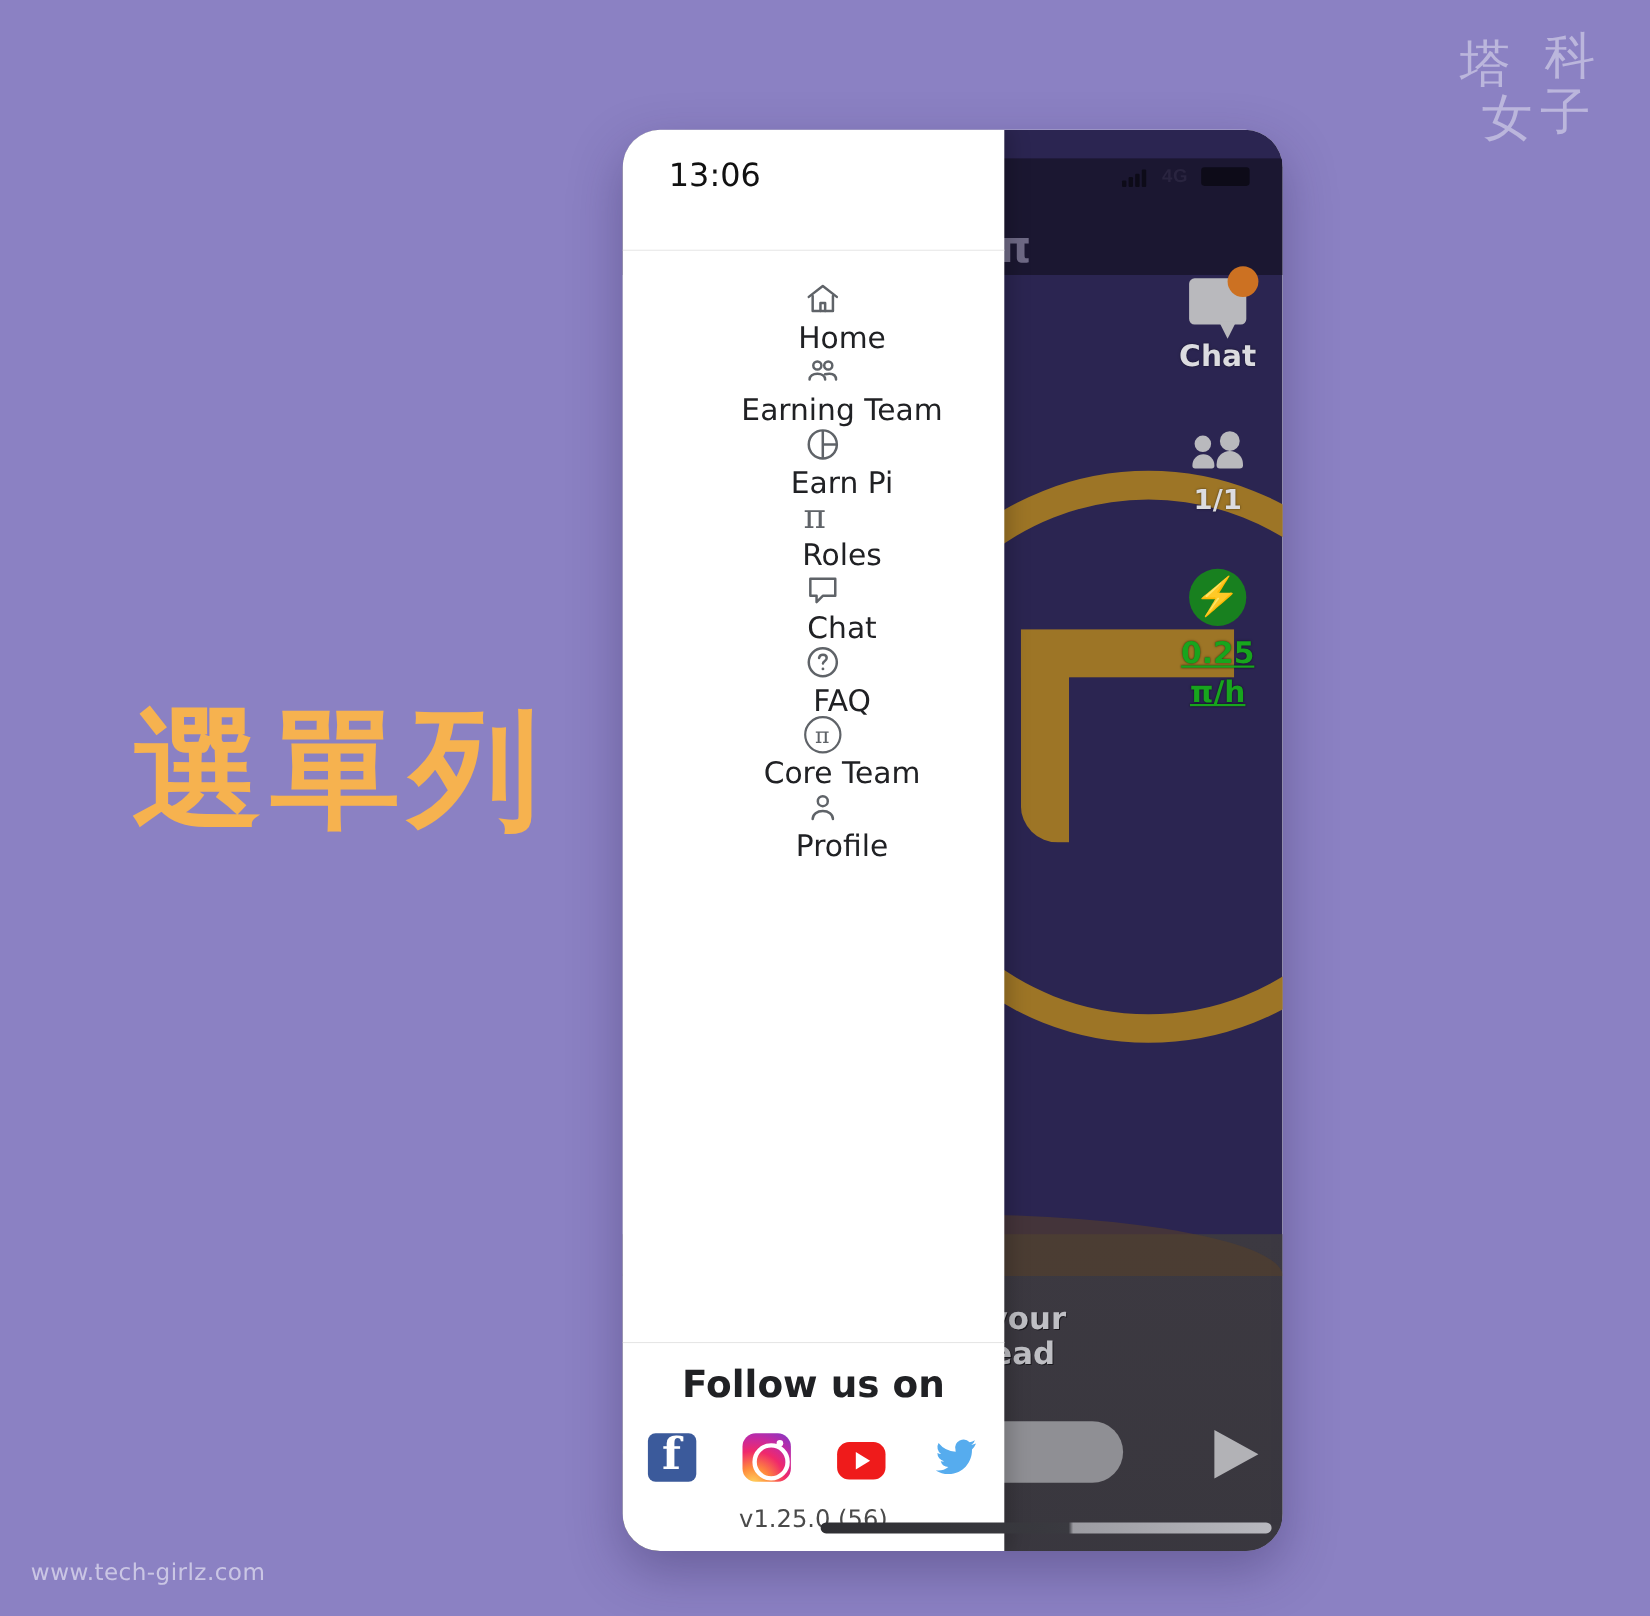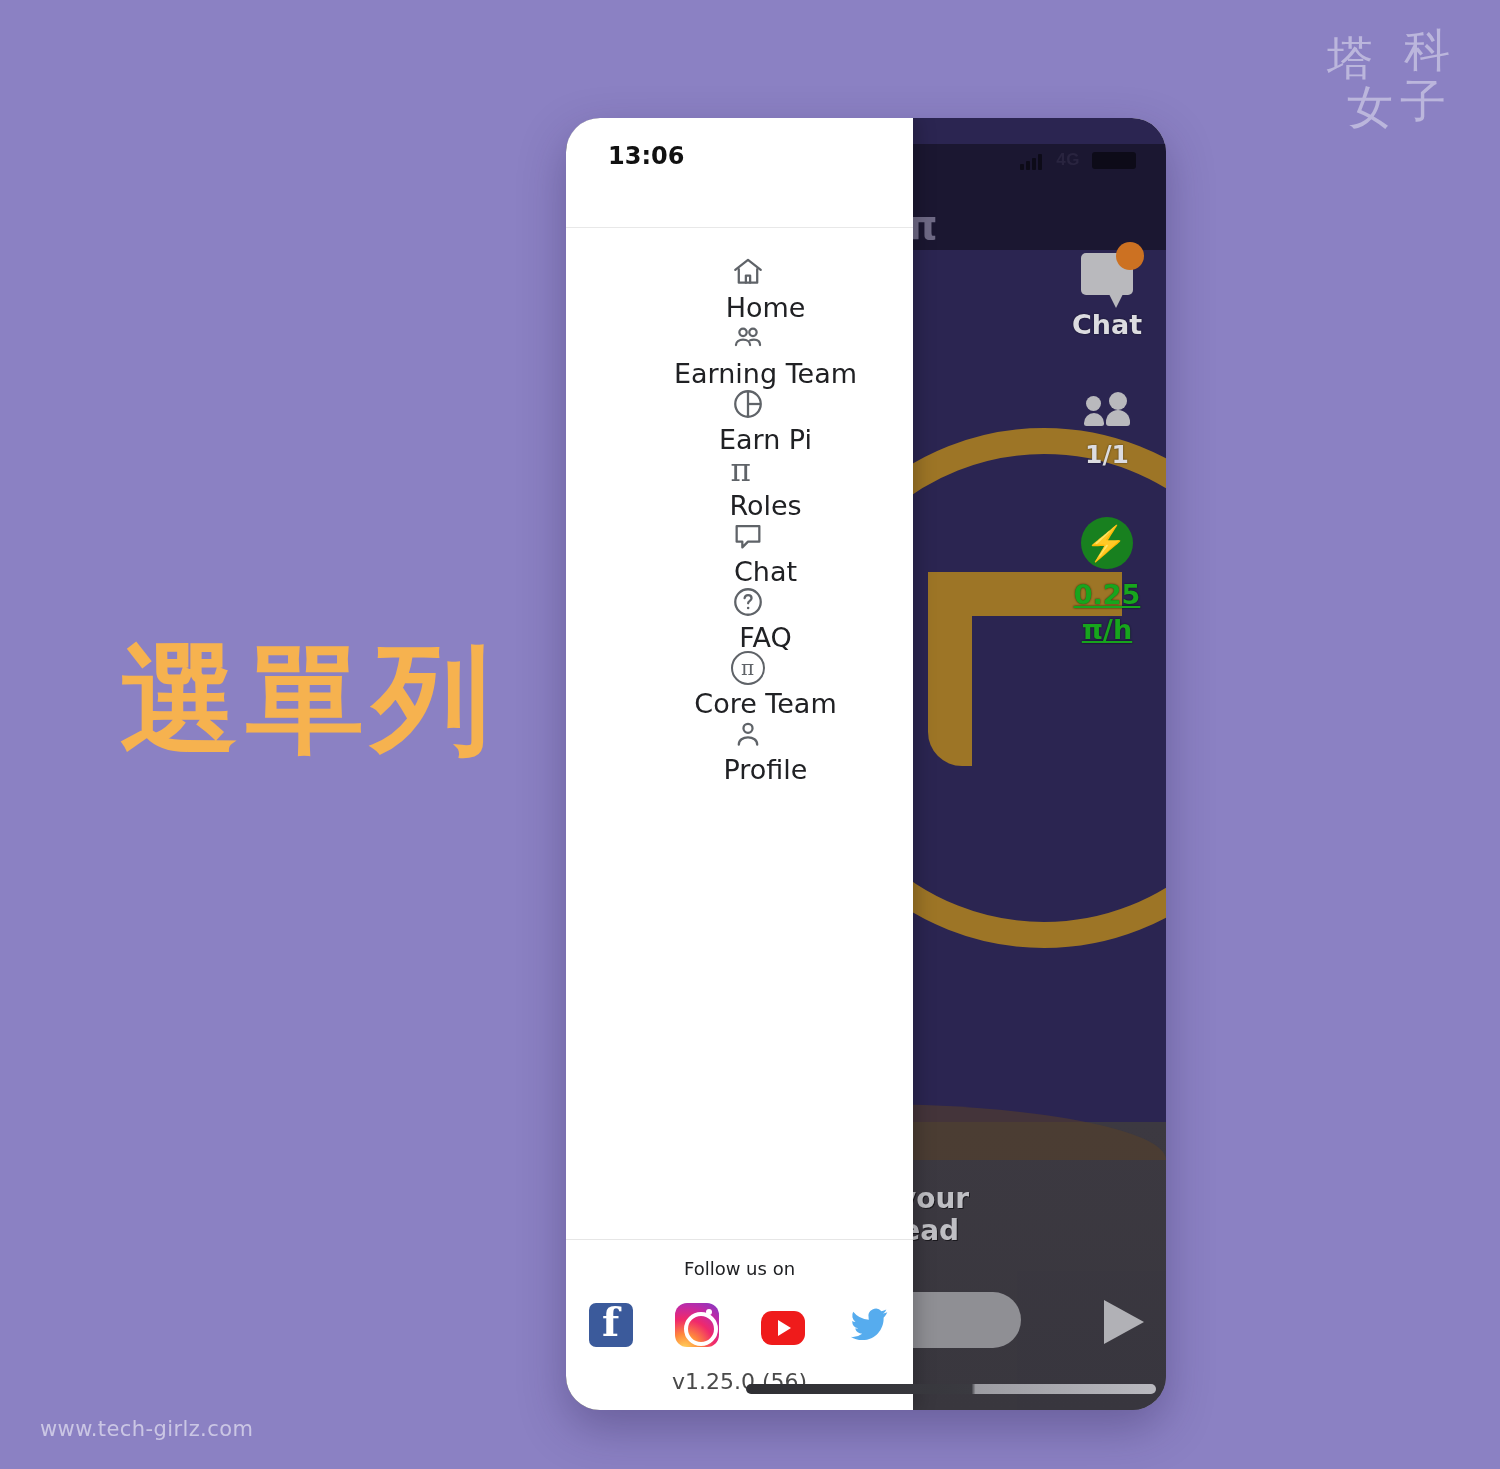--- a/index.html
+++ b/index.html
@@ -23,21 +23,21 @@
     line-height: 1; letter-spacing: 1px;
     pointer-events: none;
   }
   #brand-watermark span { display:flex; align-items:center; justify-content:center; }
   #brand-watermark .c1 { grid-area: 1/1; transform: translate(6px, 2px); }
   #brand-watermark .c2 { grid-area: 1/2; transform: translate(-2px, -6px); }
   #brand-watermark .c3 { grid-area: 2/1; transform: translate(26px, -4px); }
   #brand-watermark .c4 { grid-area: 2/2; transform: translate(-6px, -10px); }
 
   #site-url {
-    position: absolute; left: 40px; bottom: 28px;
+    position: absolute; left: 28px; bottom: 28px;
     color: rgba(255,255,255,.55);
     font-size: 21px; letter-spacing: .4px;
     font-family: "DejaVu Sans", sans-serif;
     pointer-events: none;
   }
 
   #annotation-label {
     position: absolute; left: 120px; top: 642px;
     color: #f6b24f;
     font-size: 118px; font-weight: 700;
@@ -202,21 +202,21 @@
     z-index: 5;
   }
   #drawer-header {
     height: 110px;
     flex: none;
     border-bottom: 1px solid #e8e8e8;
     position: relative;
   }
   #clock {
     position: absolute; left: 42px; top: 24px;
-    font-size: 24px; font-weight: 700; color: #111;
+    font-size: 29px; font-weight: 400; color: #111;
     font-family: "DejaVu Sans", sans-serif;
   }
   #menu-list { flex: 1 1 auto; padding-top: 24px; }
   .menu-item {
     display: flex; align-items: center;
     height: 66px;
     padding-left: 30px;
     cursor: pointer;
     flex-direction: column;
   }
@@ -243,22 +243,23 @@
     font-size: 20px; color:#5f6368;
     font-family:"DejaVu Serif", serif;
   }
 
   #drawer-footer {
     flex: none;
     border-top: 1px solid #e6e6e6;
     padding: 18px 0 0;
   }
   #follow-title {
-    text-align:center; font-size: 18px; color:#202124;
+    text-align:center; font-size: 34px; color:#202124;
     font-family:"DejaVu Sans", sans-serif;
+    font-weight:bold;
   }
   #social-row {
     display:flex; justify-content:center; align-items:center;
     gap: 42px; margin-top: 24px;
   }
   .social { width: 44px; height: 44px; cursor:pointer; }
   .fb { background:#3b5a9b; border-radius: 7px; position:relative; }
   .fb::after {
     content:"f"; position:absolute; left:0; right:0; top:-5px;
     text-align:center; color:#fff; font-size:40px; font-weight:700;

